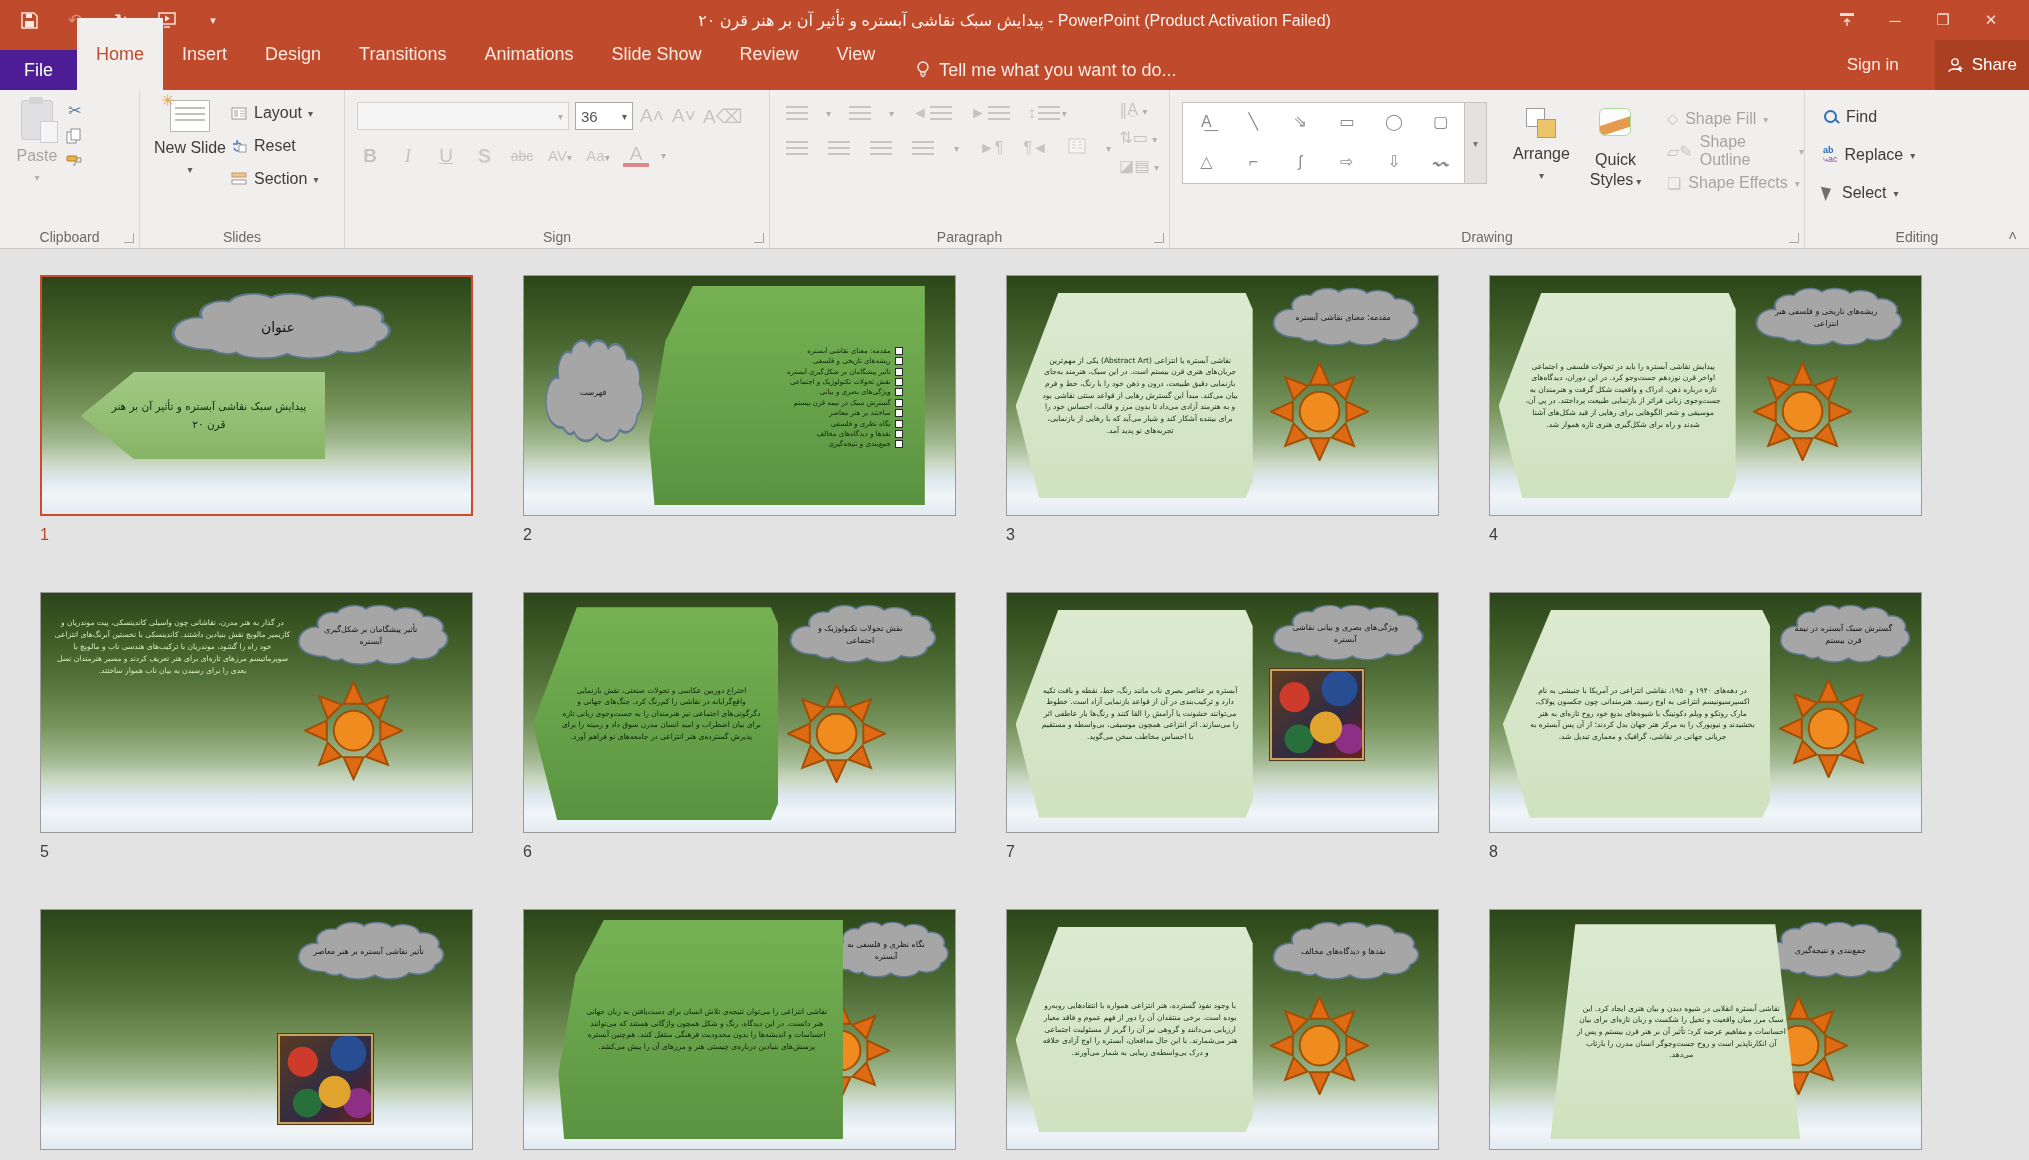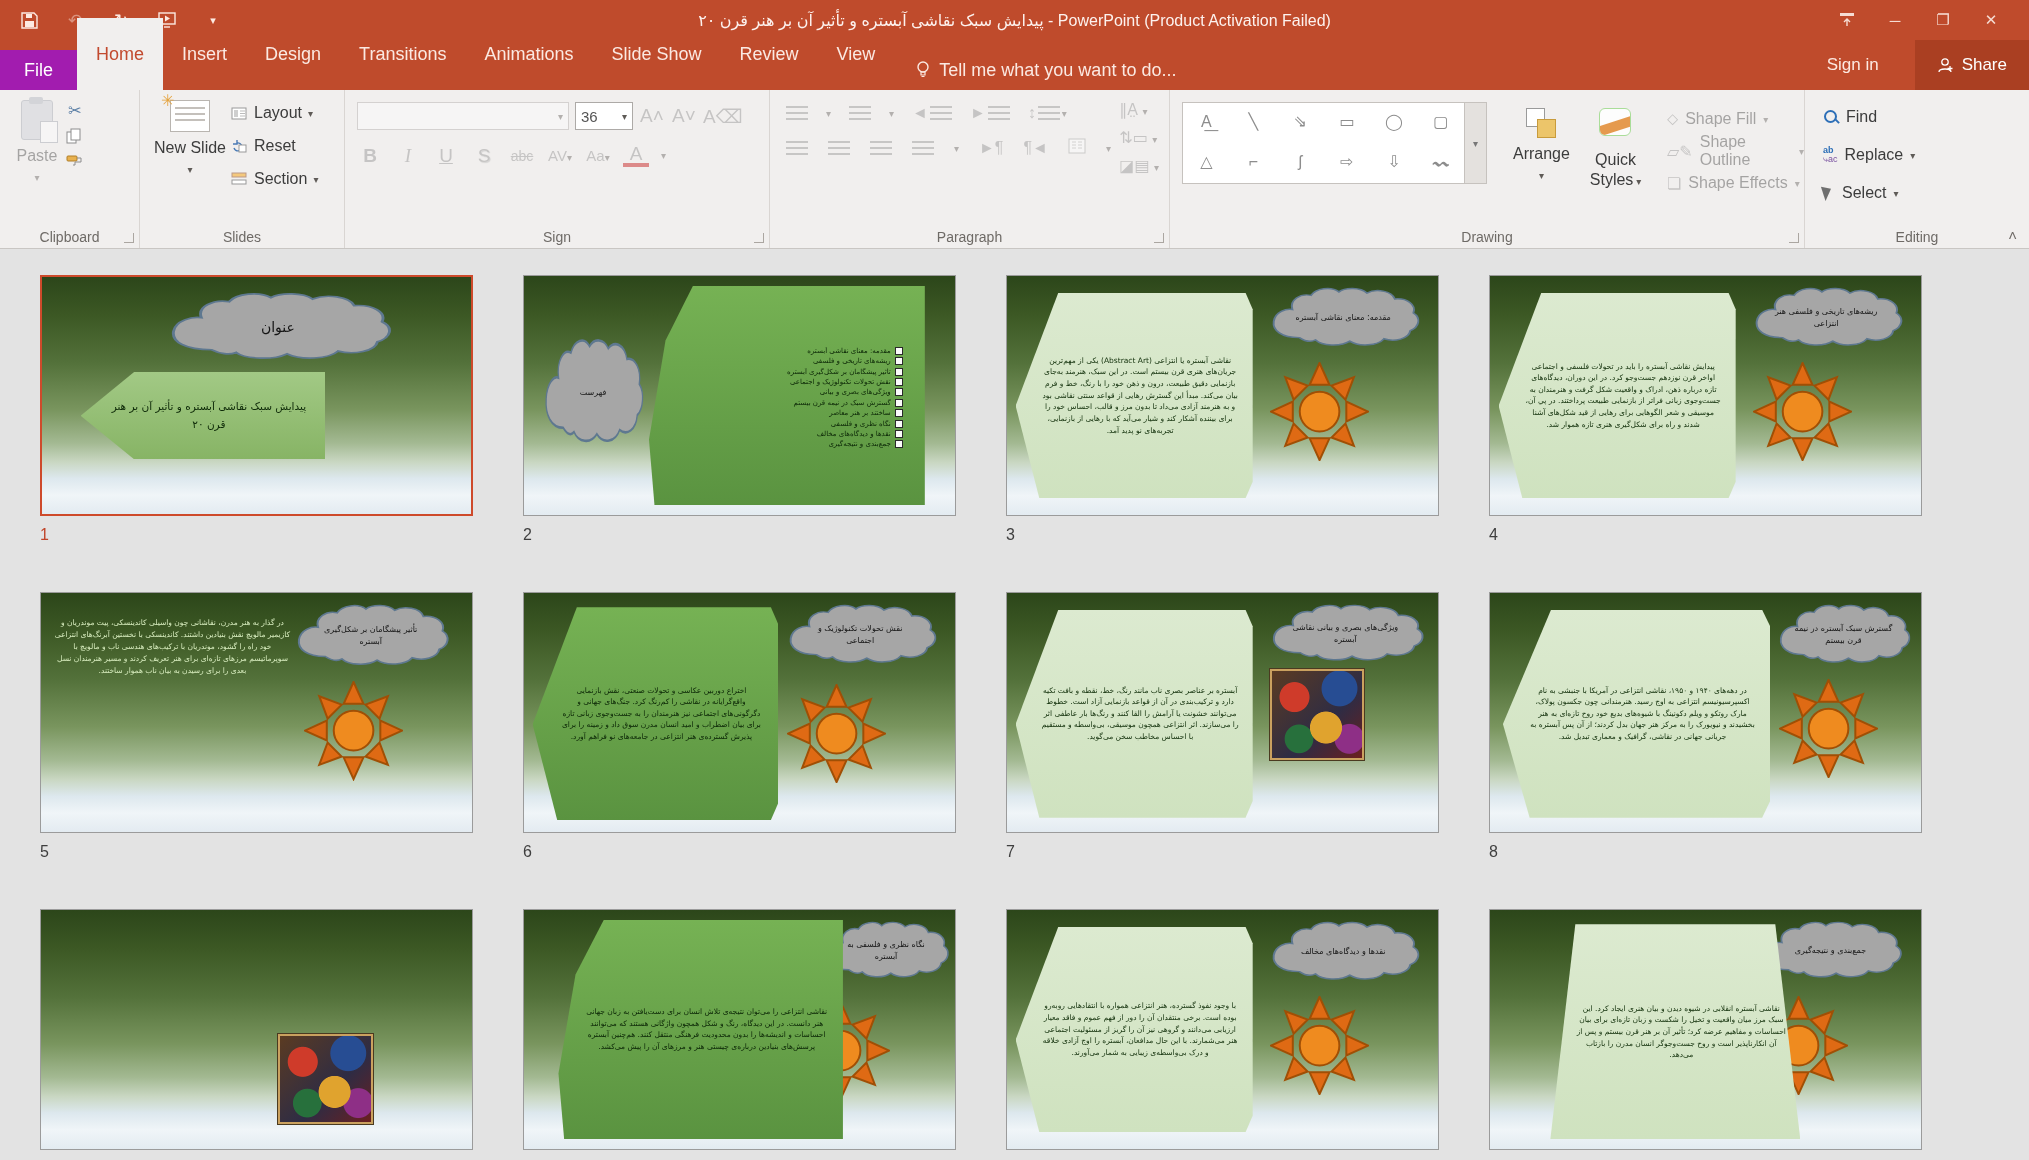--- a/index.html
+++ b/index.html
@@ -9,26 +9,26 @@
   .titlebar{height:40px;background:#bf4b2c;display:flex;align-items:center;position:relative;color:#fff;}
   .qat{display:flex;align-items:center;gap:24px;margin-left:18px;}
   .qat .qbtn{width:22px;height:22px;display:flex;align-items:center;justify-content:center;font-size:17px;color:#fdeae2;}
   .qat .dim{opacity:.45;}
   .title-text{position:absolute;left:0;right:0;text-align:center;font-size:16px;color:#fdf2ee;pointer-events:none;}
   .winbtns{position:absolute;right:14px;top:0;height:40px;display:flex;align-items:center;}
   .winbtn{width:48px;height:40px;display:flex;align-items:center;justify-content:center;font-size:15px;color:#f6ddd4;}
   
   .tabrow{height:50px;background:#bf4b2c;display:flex;align-items:flex-end;position:relative;}
   .tab{padding:16px 19px;height:40px;display:flex;align-items:center;font-size:18px;color:#fbe9e2;cursor:default;}
-  .tab.file{background:#a21caf;color:#fff;padding:0 24px;}
+  .tab.file{background:#4c1d95;color:#fff;padding:0 24px;}
   .tab.active{background:#f1efee;color:#c24a2f;}
   .tellme{display:flex;align-items:center;gap:9px;margin-left:22px;height:40px;font-size:18px;color:#fbe9e2;}
   .tabrow-right{position:absolute;right:0;bottom:0;height:50px;display:flex;align-items:center;}
   .signin{font-size:17px;color:#fde9e1;margin-right:36px;}
-  .sharebtn{height:50px;background:#aa3f22;display:flex;align-items:center;gap:8px;padding:0 22px;font-size:17px;color:#fff;}
+  .sharebtn{height:50px;background:#aa3f22;display:flex;align-items:center;gap:8px;padding:0 12px;font-size:17px;color:#fff;}
   
   .ribbon{height:158px;background:#f1efee;border-bottom:1px solid #c9c6c3;display:flex;position:relative;}
   .rgroup{position:relative;height:100%;box-sizing:border-box;border-right:1px solid #d9d5d2;}
   .glabel{position:absolute;bottom:3px;left:0;right:0;text-align:center;font-size:14px;color:#6e6a66;}
   .launcher{position:absolute;bottom:5px;right:5px;width:9px;height:9px;border-right:1px solid #9a958f;border-bottom:1px solid #9a958f;opacity:.8;}
   .bigbtn{display:flex;flex-direction:column;align-items:center;justify-content:flex-start;padding-top:10px;height:118px;box-sizing:border-box;}
   .bigbtn .blabel{font-size:16px;color:#3c3c3c;text-align:center;line-height:1.25;margin-top:6px;}
   .dis{opacity:.42;}
   .caret{font-size:10px;color:#5f5b57;}
   .smallrow{display:flex;align-items:center;gap:6px;font-size:16px;color:#3c3c3c;height:26px;}
@@ -606,20 +606,26 @@
               <circle cx="50" cy="50" r="20" fill="#ef8b1f" stroke="#a04f05" stroke-width="2"></circle>
             </svg></div>
           <div class="bodyshape shape-pent bodyPale" style="left: 3%; top: 7%; width: 62%; height: 87%;">
             <div class="btxt">در دهه‌های ۱۹۴۰ و ۱۹۵۰، نقاشی انتزاعی در آمریکا با جنبشی به نام اکسپرسیونیسم انتزاعی به اوج رسید. هنرمندانی چون جکسون پولاک، مارک روتکو و ویلم دکونینگ با شیوه‌های بدیع خود روح تازه‌ای به هنر بخشیدند و نیویورک را به مرکز هنر جهان بدل کردند؛ از آن پس آبستره به جریانی جهانی در نقاشی، گرافیک و معماری تبدیل شد.</div>
           </div>
         </div>
         <div class="num">8</div>
       </div>
       <div class="cell">
         <div class="thumb">
+          <div class="cloud" style="left: 58%; top: 4%; width: 36%; height: 27%;">
+            <svg viewBox="0 0 200 110" preserveAspectRatio="none">
+              <path d="M43,88 C20,88 8,76 10,60 C12,44 26,38 34,40 C30,24 44,12 58,16 C64,4 84,0 94,10 C102,2 122,2 130,12 C142,4 162,8 166,22 C182,20 194,32 190,46 C200,54 198,70 186,76 C184,90 166,96 152,90 C144,102 120,104 108,94 C96,104 72,102 64,92 C58,96 50,94 43,88 Z" fill="#a6a6a6" stroke="#5e7890" stroke-width="2.5"></path>
+            </svg>
+            <span class="cloudtxt">تأثیر نقاشی آبستره بر هنر معاصر</span>
+          </div>
           <div class="imgph" style="left: 55%; top: 52%; width: 21%; height: 36%;"></div>
         </div>
       </div>
       <div class="cell">
         <div class="thumb">
           <div class="cloud" style="left: 69%; top: 4%; width: 30%; height: 26%;">
             <svg viewBox="0 0 200 110" preserveAspectRatio="none">
               <path d="M43,88 C20,88 8,76 10,60 C12,44 26,38 34,40 C30,24 44,12 58,16 C64,4 84,0 94,10 C102,2 122,2 130,12 C142,4 162,8 166,22 C182,20 194,32 190,46 C200,54 198,70 186,76 C184,90 166,96 152,90 C144,102 120,104 108,94 C96,104 72,102 64,92 C58,96 50,94 43,88 Z" fill="#a6a6a6" stroke="#5e7890" stroke-width="2.5"></path>
             </svg>
             <span class="cloudtxt">نگاه نظری و فلسفی به آبستره</span>

